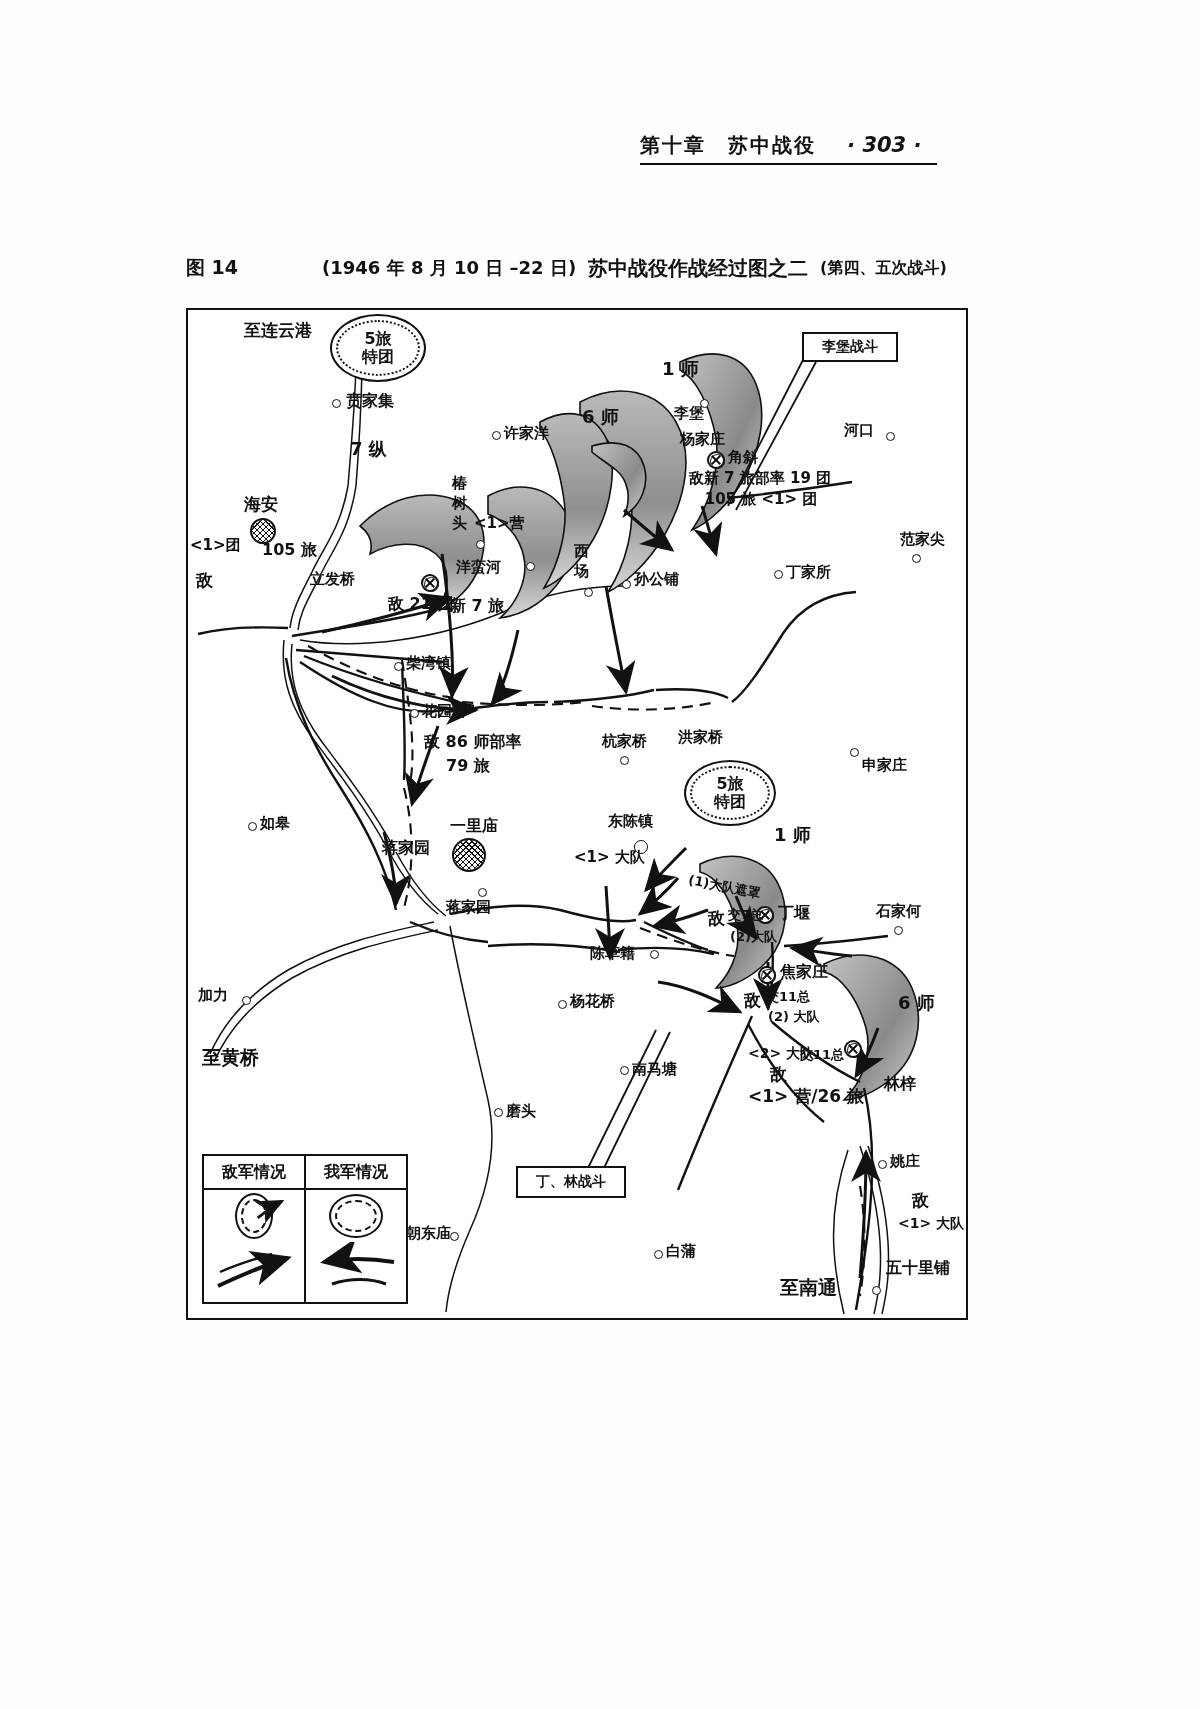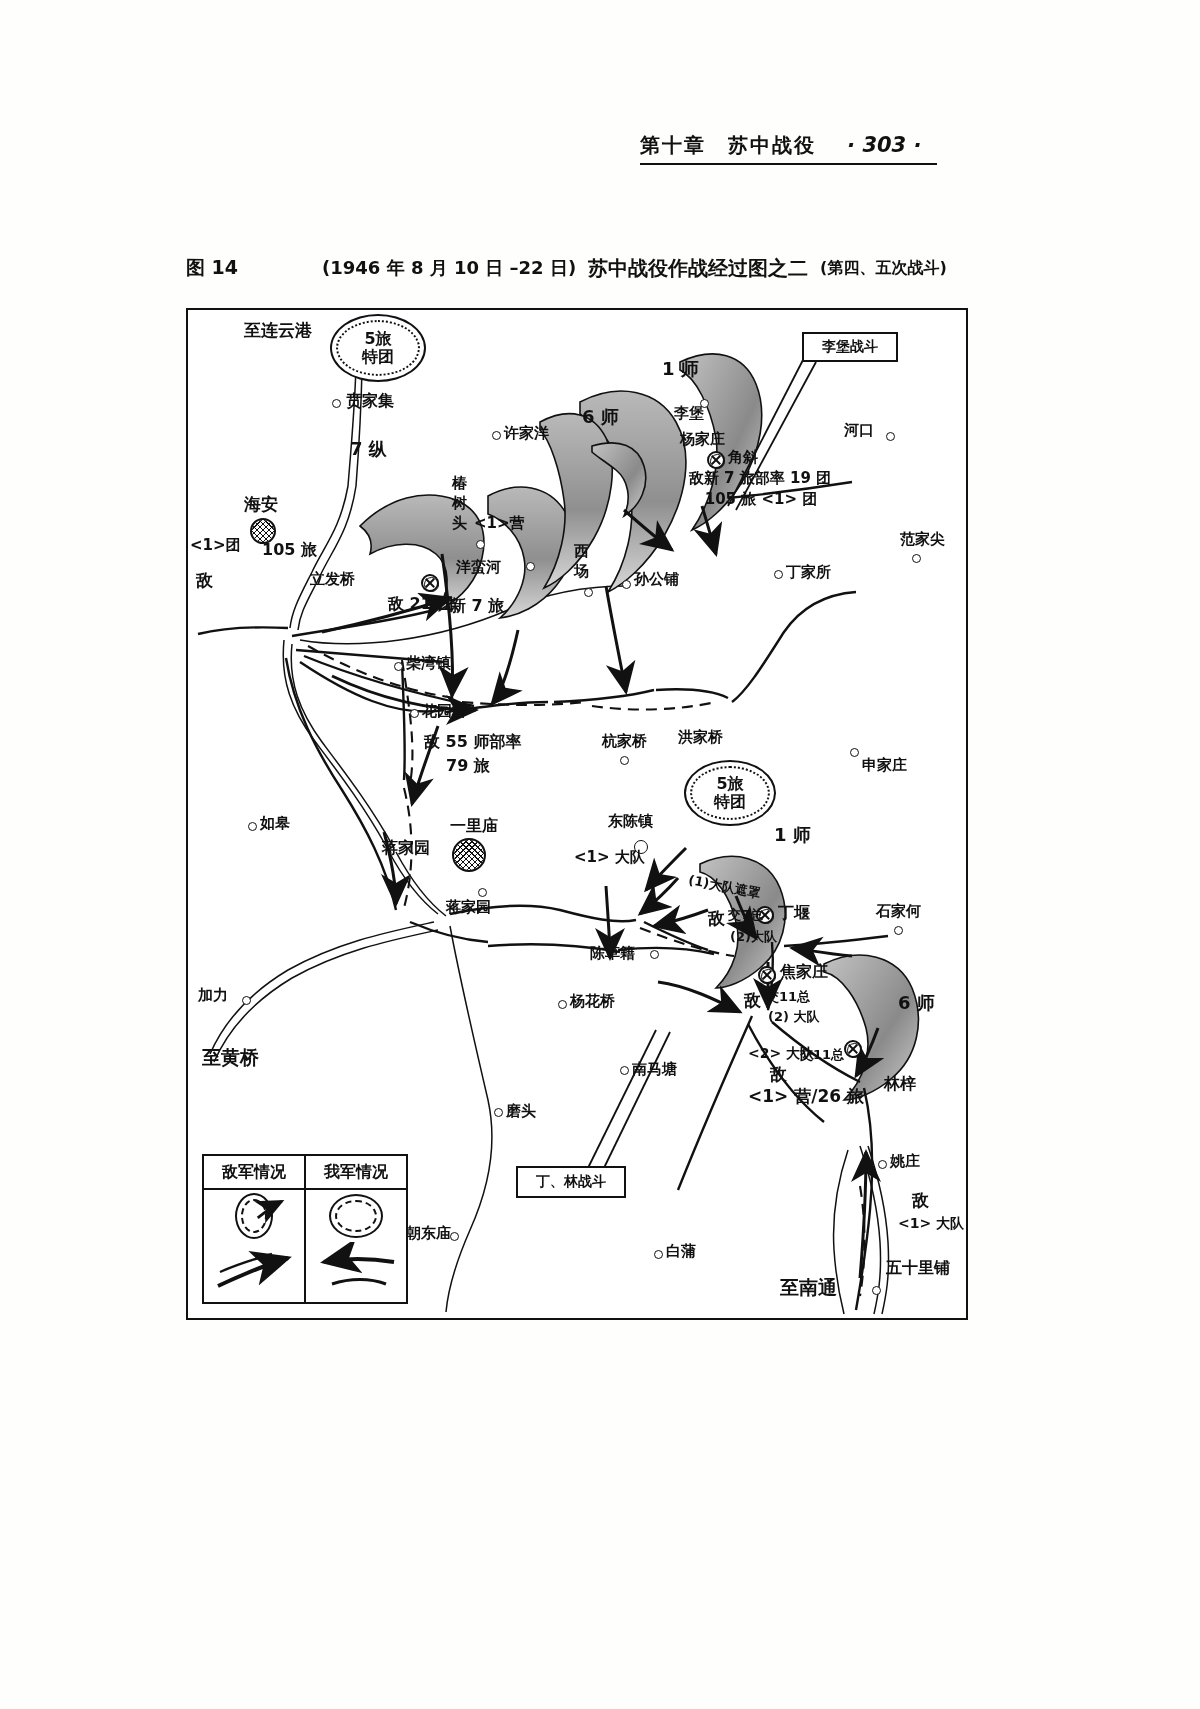--- a/index.html
+++ b/index.html
@@ -351,21 +351,21 @@
 
     <div class="dot" style="left:434px;top:270px;"></div>
     <div class="lbl s15" style="left:446px;top:262px;">孙公铺</div>
 
     <div class="dot" style="left:206px;top:352px;"></div>
     <div class="lbl s15" style="left:218px;top:346px;">柴湾镇</div>
 
     <div class="dot" style="left:222px;top:399px;"></div>
     <div class="lbl s15" style="left:234px;top:394px;">花园桥</div>
 
-    <div class="lbl s16" style="left:236px;top:424px;">敌 55 师部率</div>
+    <div class="lbl s16" style="left:236px;top:424px;">敌 86 师部率</div>
     <div class="lbl s16" style="left:258px;top:448px;">79 旅</div>
 
     <div class="lbl s15" style="left:414px;top:424px;">杭家桥</div>
     <div class="dot" style="left:432px;top:446px;"></div>
 
     <div class="lbl s15" style="left:490px;top:420px;">洪家桥</div>
 
     <div class="dot" style="left:662px;top:438px;"></div>
     <div class="lbl s15" style="left:674px;top:448px;">申家庄</div>
 

